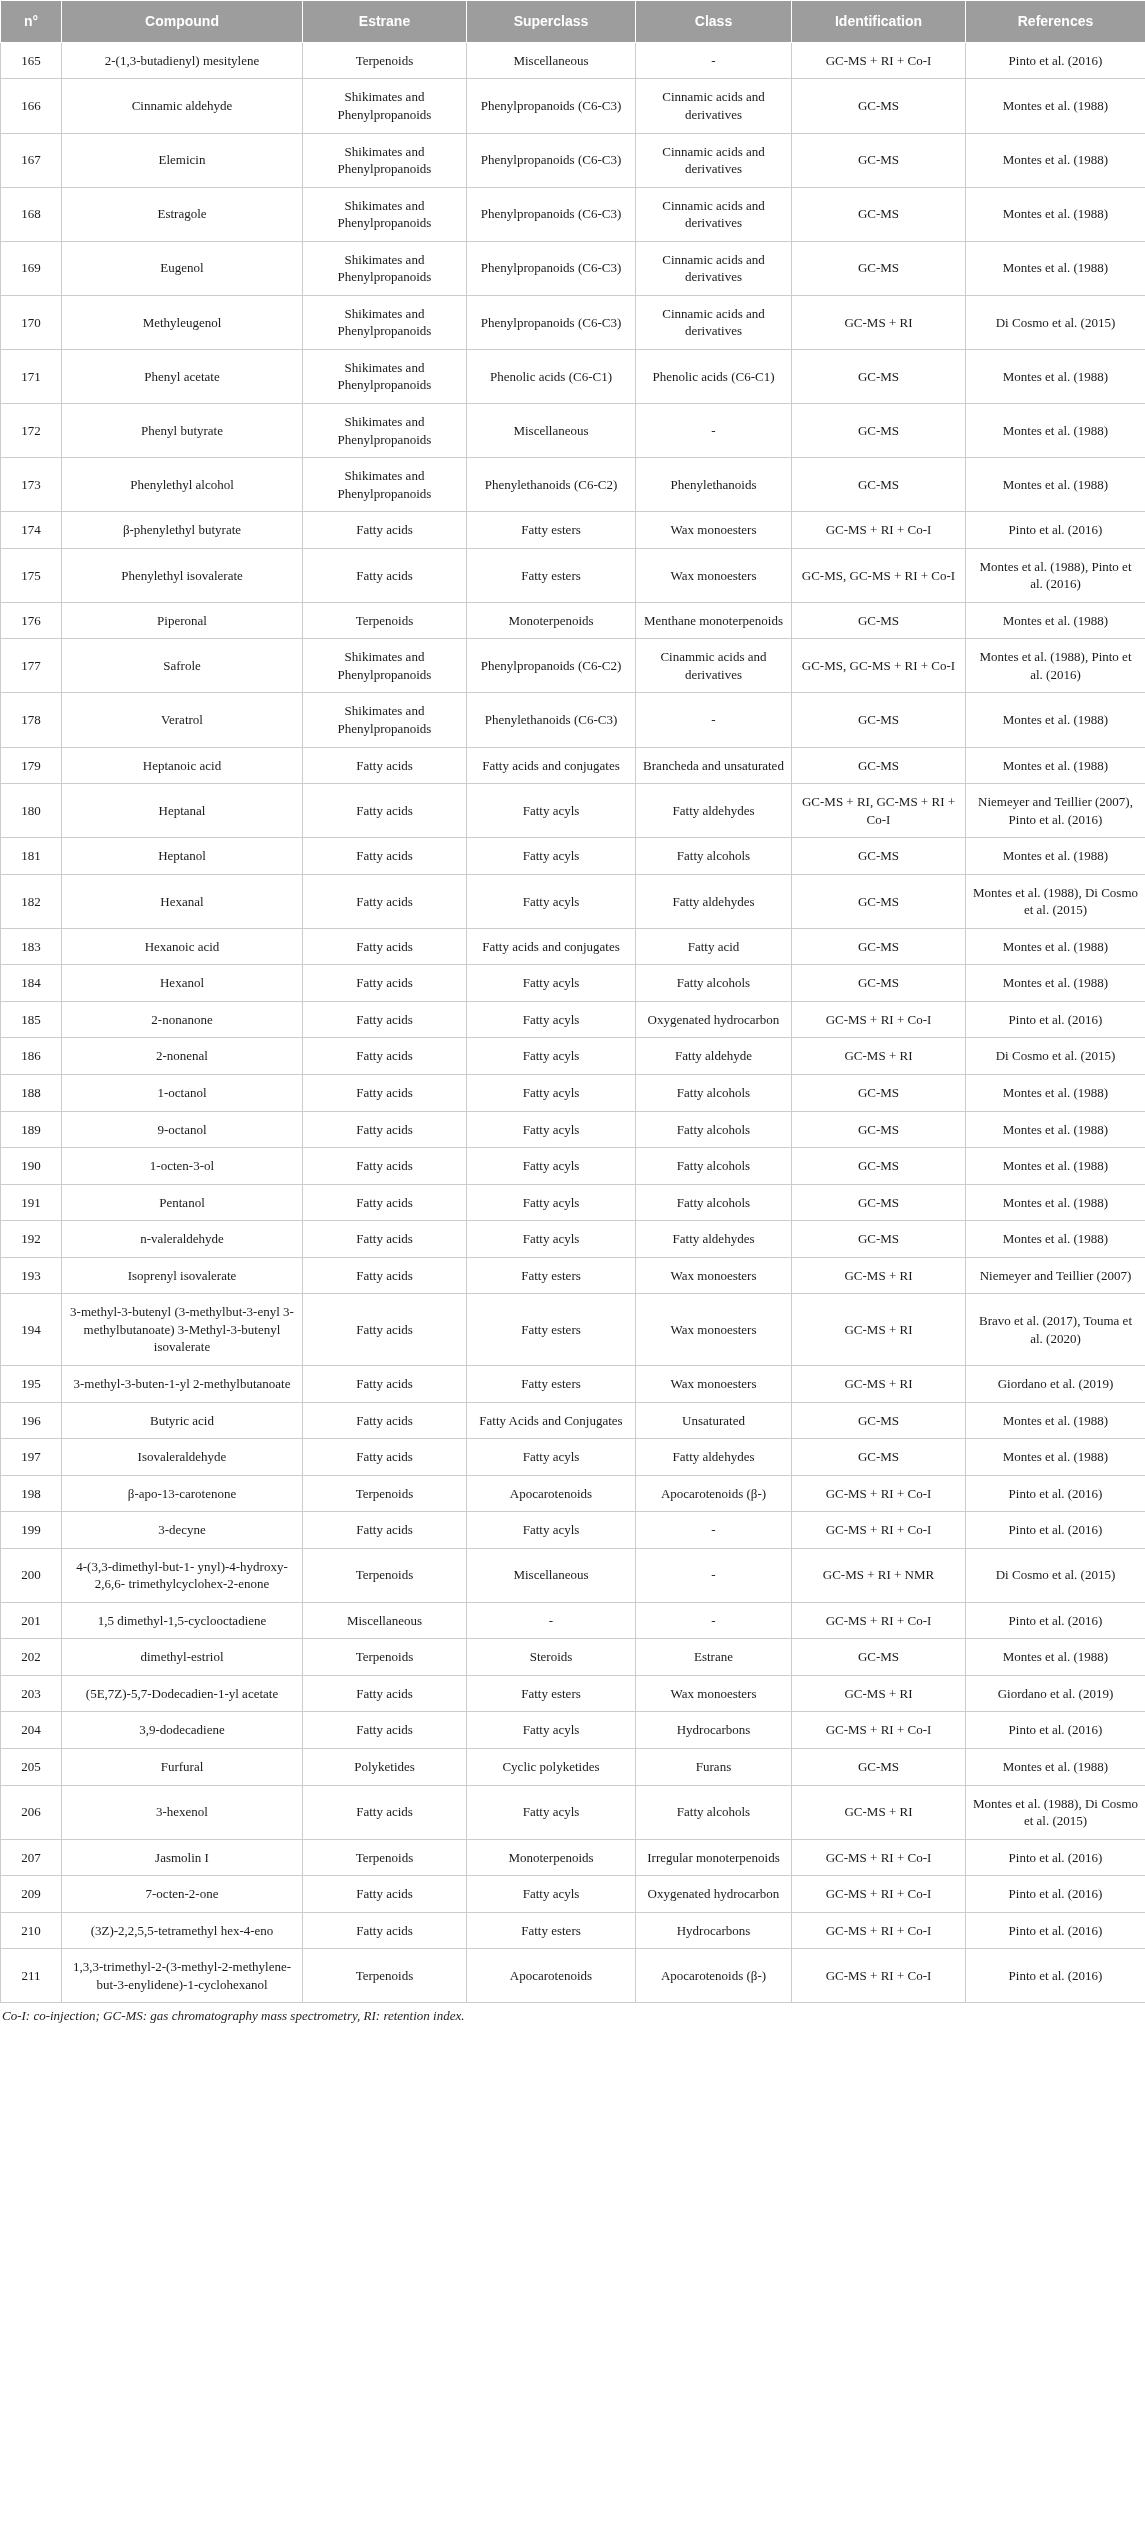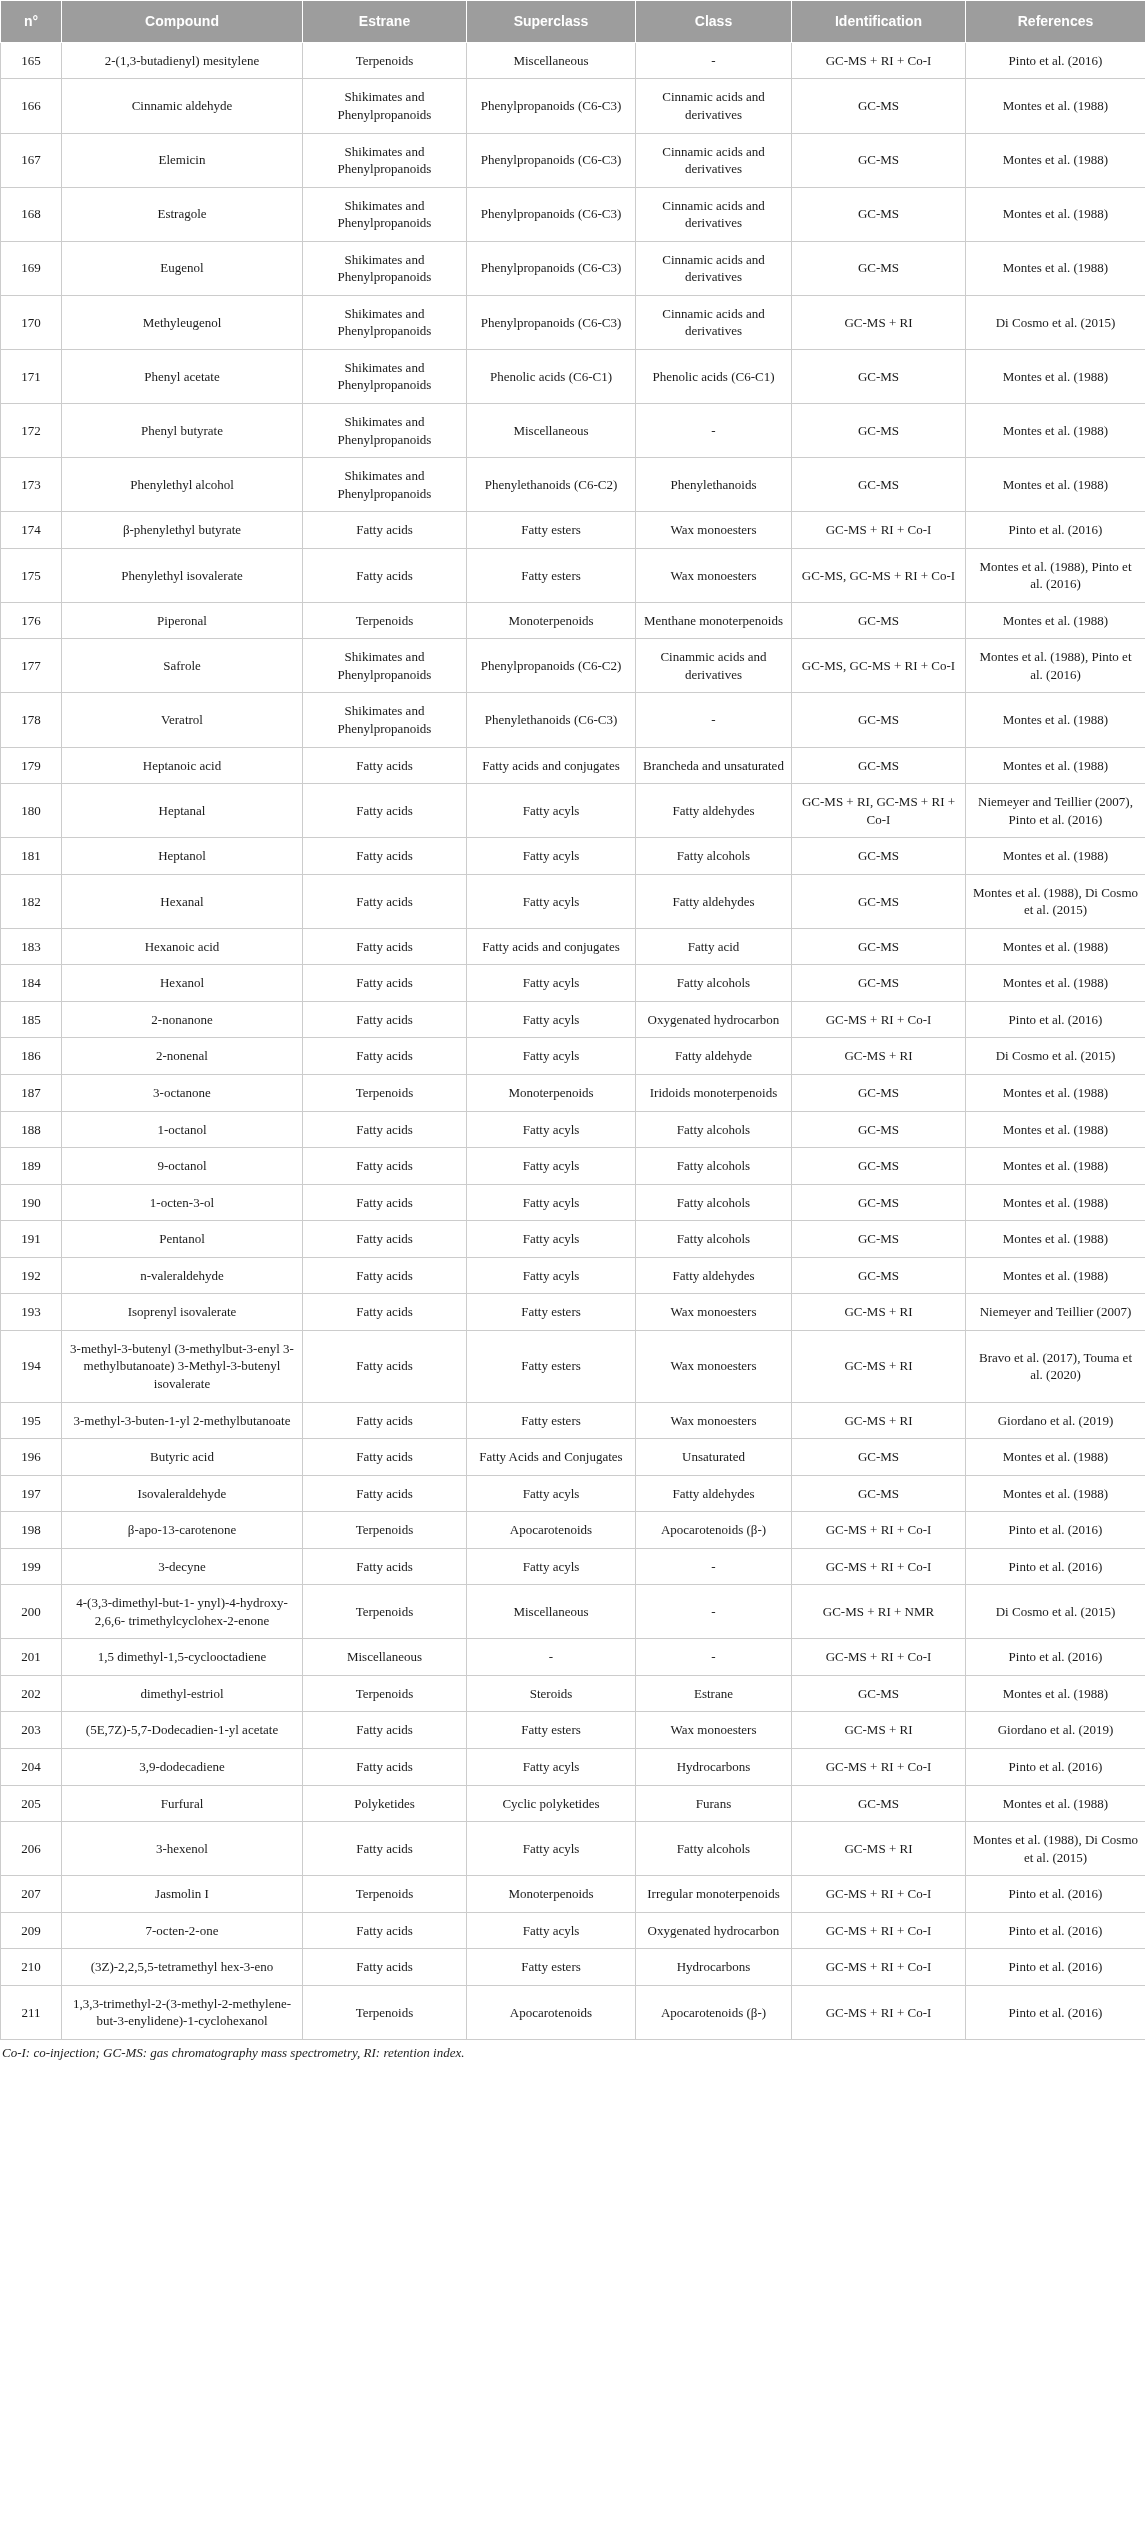--- a/index.html
+++ b/index.html
@@ -267,29 +267,20 @@
         <tr>
           <td>186</td>
           <td>2-nonenal</td>
           <td>Fatty acids</td>
           <td>Fatty acyls</td>
           <td>Fatty aldehyde</td>
           <td>GC-MS + RI</td>
           <td>Di Cosmo et al. (2015)</td>
         </tr>
         <tr>
-          <td>187</td>
-          <td>3-octanone</td>
-          <td>Terpenoids</td>
-          <td>Monoterpenoids</td>
-          <td>Iridoids monoterpenoids</td>
-          <td>GC-MS</td>
-          <td>Montes et al. (1988)</td>
-        </tr>
-        <tr>
           <td>188</td>
           <td>1-octanol</td>
           <td>Fatty acids</td>
           <td>Fatty acyls</td>
           <td>Fatty alcohols</td>
           <td>GC-MS</td>
           <td>Montes et al. (1988)</td>
         </tr>
         <tr>
           <td>189</td>
@@ -466,21 +457,21 @@
           <td>209</td>
           <td>7-octen-2-one</td>
           <td>Fatty acids</td>
           <td>Fatty acyls</td>
           <td>Oxygenated hydrocarbon</td>
           <td>GC-MS + RI + Co-I</td>
           <td>Pinto et al. (2016)</td>
         </tr>
         <tr>
           <td>210</td>
-          <td>(3Z)-2,2,5,5-tetramethyl hex-3-eno</td>
+          <td>(3Z)-2,2,5,5-tetramethyl hex-4-eno</td>
           <td>Fatty acids</td>
           <td>Fatty esters</td>
           <td>Hydrocarbons</td>
           <td>GC-MS + RI + Co-I</td>
           <td>Pinto et al. (2016)</td>
         </tr>
         <tr>
           <td>211</td>
           <td>1,3,3-trimethyl-2-(3-methyl-2-methylene-but-3-enylidene)-1-cyclohexanol</td>
           <td>Terpenoids</td>

